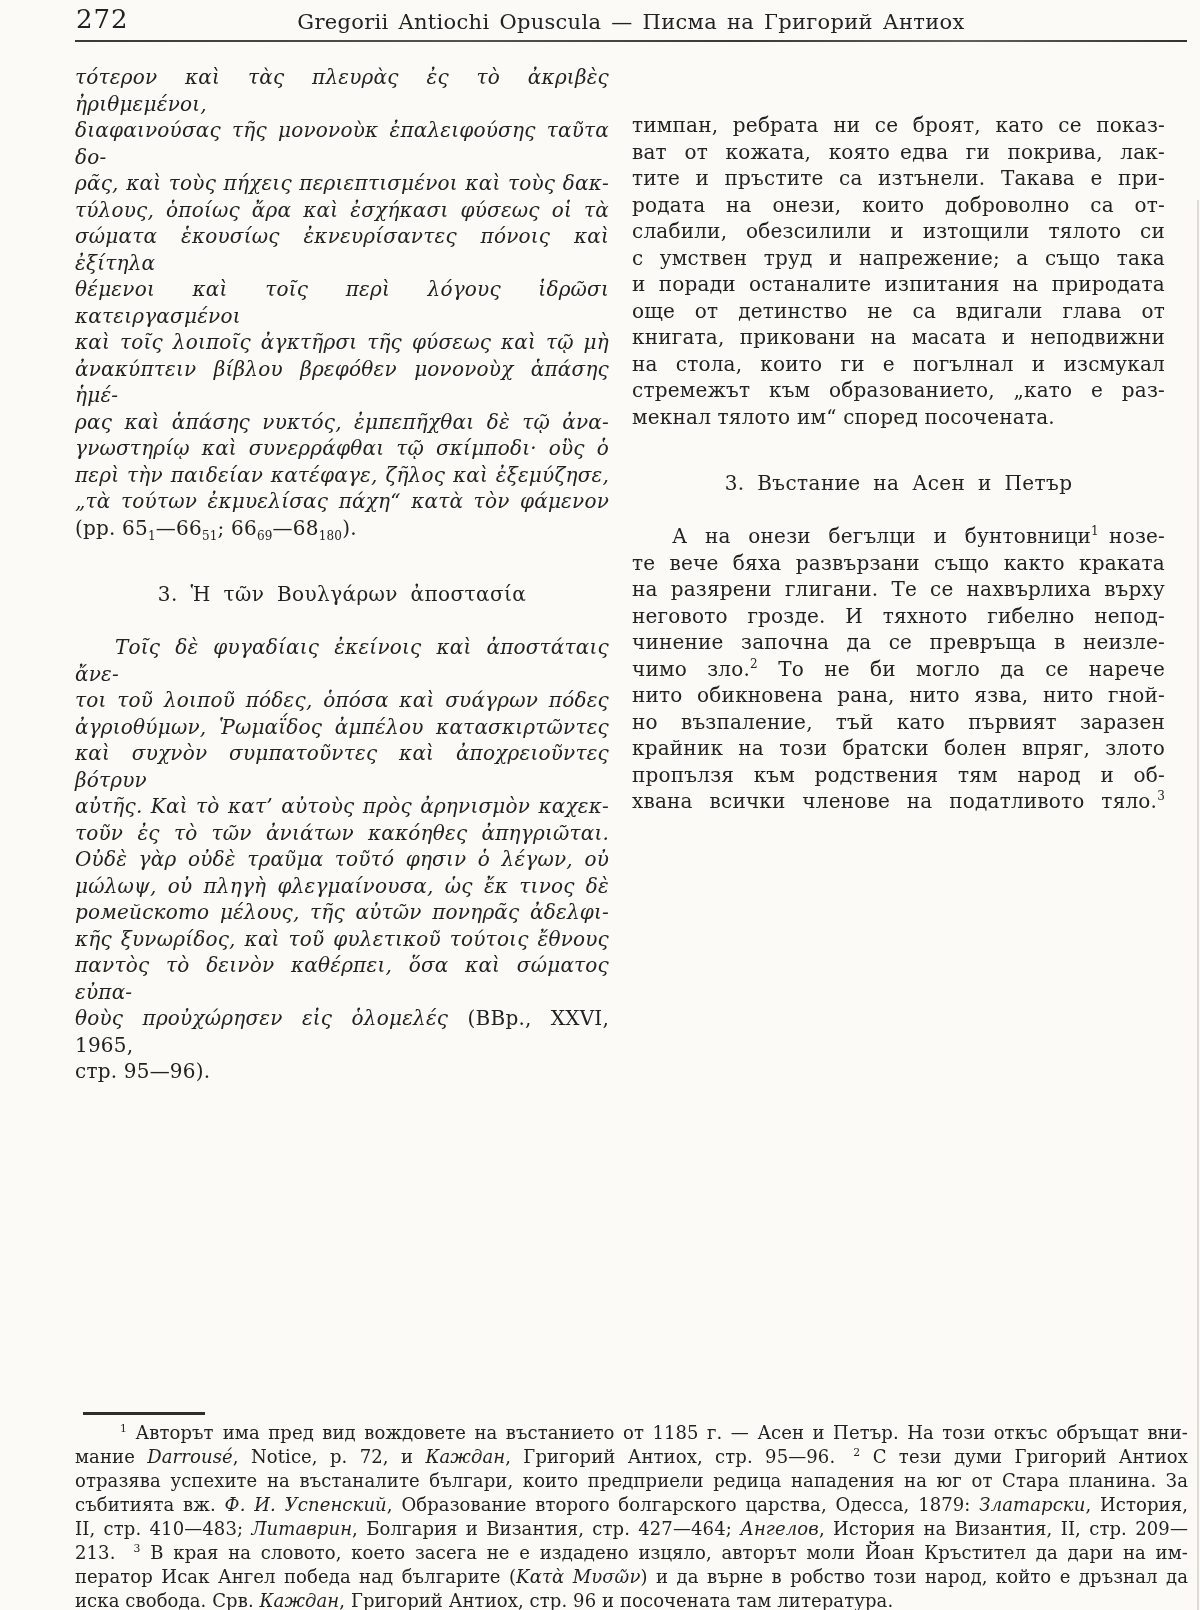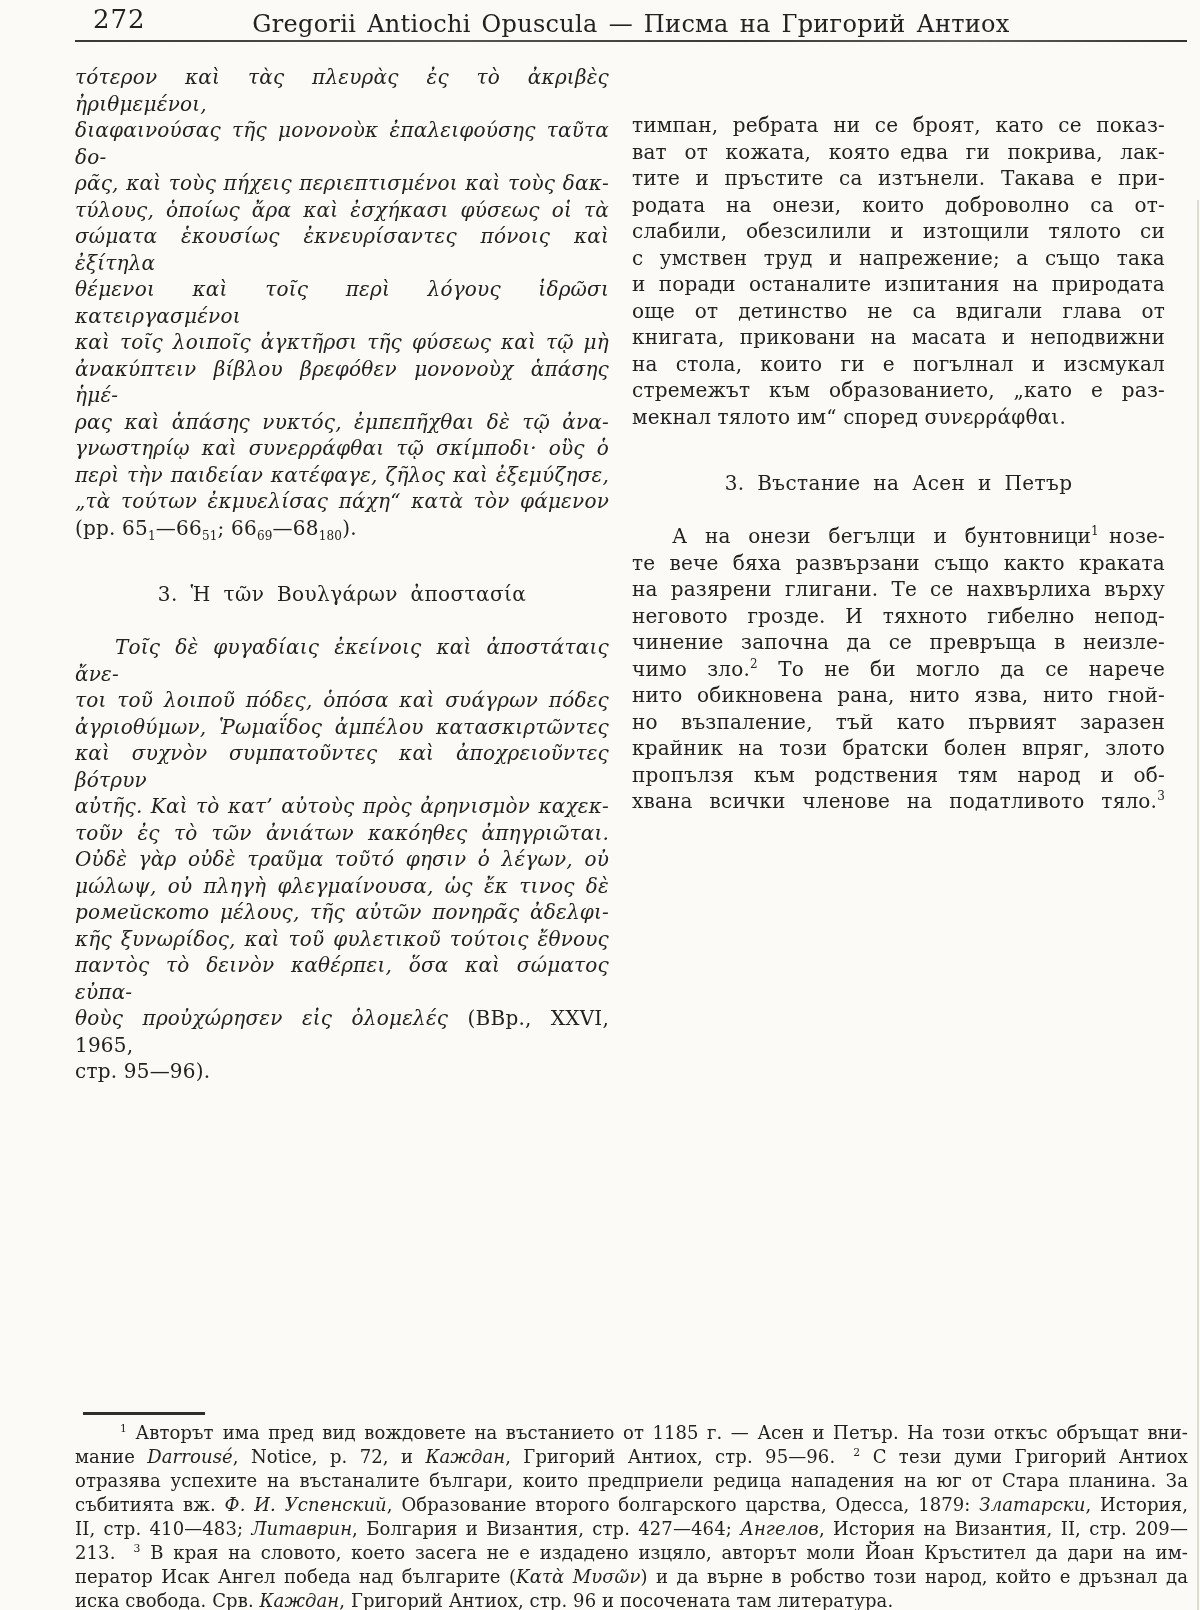--- a/index.html
+++ b/index.html
@@ -10,26 +10,26 @@
   .page{
     position:relative;
     width:1200px;height:1610px;
     background:var(--paper);
     color:var(--ink);
     font-family:"DejaVu Serif", serif;
     overflow:hidden;
   }
   
   #page-number{
-    position:absolute;left:93px;top:4px;
+    position:absolute;left:76px;top:4px;
     font-size:26px;letter-spacing:1px;
   }
   #running-title{
     position:absolute;left:75px;right:13px;top:10px;
-    text-align:center;font-size:24px;word-spacing:3px;letter-spacing:.3px;
+    text-align:center;font-size:21px;word-spacing:3px;letter-spacing:.3px;
   }
   #header-rule{
     position:absolute;left:75px;right:13px;top:40px;height:2px;
     background:linear-gradient(90deg,#3a3936 0%,#55534e 35%,#3a3936 60%,#615f59 80%,#33322f 100%);
   }
   
   .col{position:absolute;top:64px;font-size:20px;letter-spacing:.2px;}
   .col-left{left:75px;width:534px;}
   .col-right{left:632px;width:533px;margin-top:48px;}
   .tline{
@@ -119,21 +119,21 @@
         <div class="tline">ват от кожата, която едва ги покрива, лак-</div>
         <div class="tline">тите и пръстите са изтънели. Такава е при-</div>
         <div class="tline">родата на онези, които доброволно са от-</div>
         <div class="tline">слабили, обезсилили и изтощили тялото си</div>
         <div class="tline">с умствен труд и напрежение; а също така</div>
         <div class="tline">и поради останалите изпитания на природата</div>
         <div class="tline">още от детинство не са вдигали глава от</div>
         <div class="tline">книгата, приковани на масата и неподвижни</div>
         <div class="tline">на стола, които ги е погълнал и изсмукал</div>
         <div class="tline">стремежът към образованието, „като е раз-</div>
-        <div class="tline">мекнал тялото им“ според συνερράφθαι.</div>
+        <div class="tline">мекнал тялото им“ според посочената.</div>
       </div>
     <h3 class="col-heading">3. Въстание на Асен и Петър</h3>
     <div class="para indent-first justify-last">
         <div class="tline"><span class="seg-r">А на онези бегълци и бунтовници</span><span class="seg-sup">1</span><span class="seg-r"> нозе-</span></div>
         <div class="tline">те вече бяха развързани също както краката</div>
         <div class="tline">на разярени глигани. Те се нахвърлиха върху</div>
         <div class="tline">неговото грозде. И тяхното гибелно непод-</div>
         <div class="tline">чинение започна да се превръща в неизле-</div>
         <div class="tline"><span class="seg-r">чимо зло.</span><span class="seg-sup">2</span><span class="seg-r"> То не би могло да се нарече</span></div>
         <div class="tline">нито обикновена рана, нито язва, нито гной-</div>

